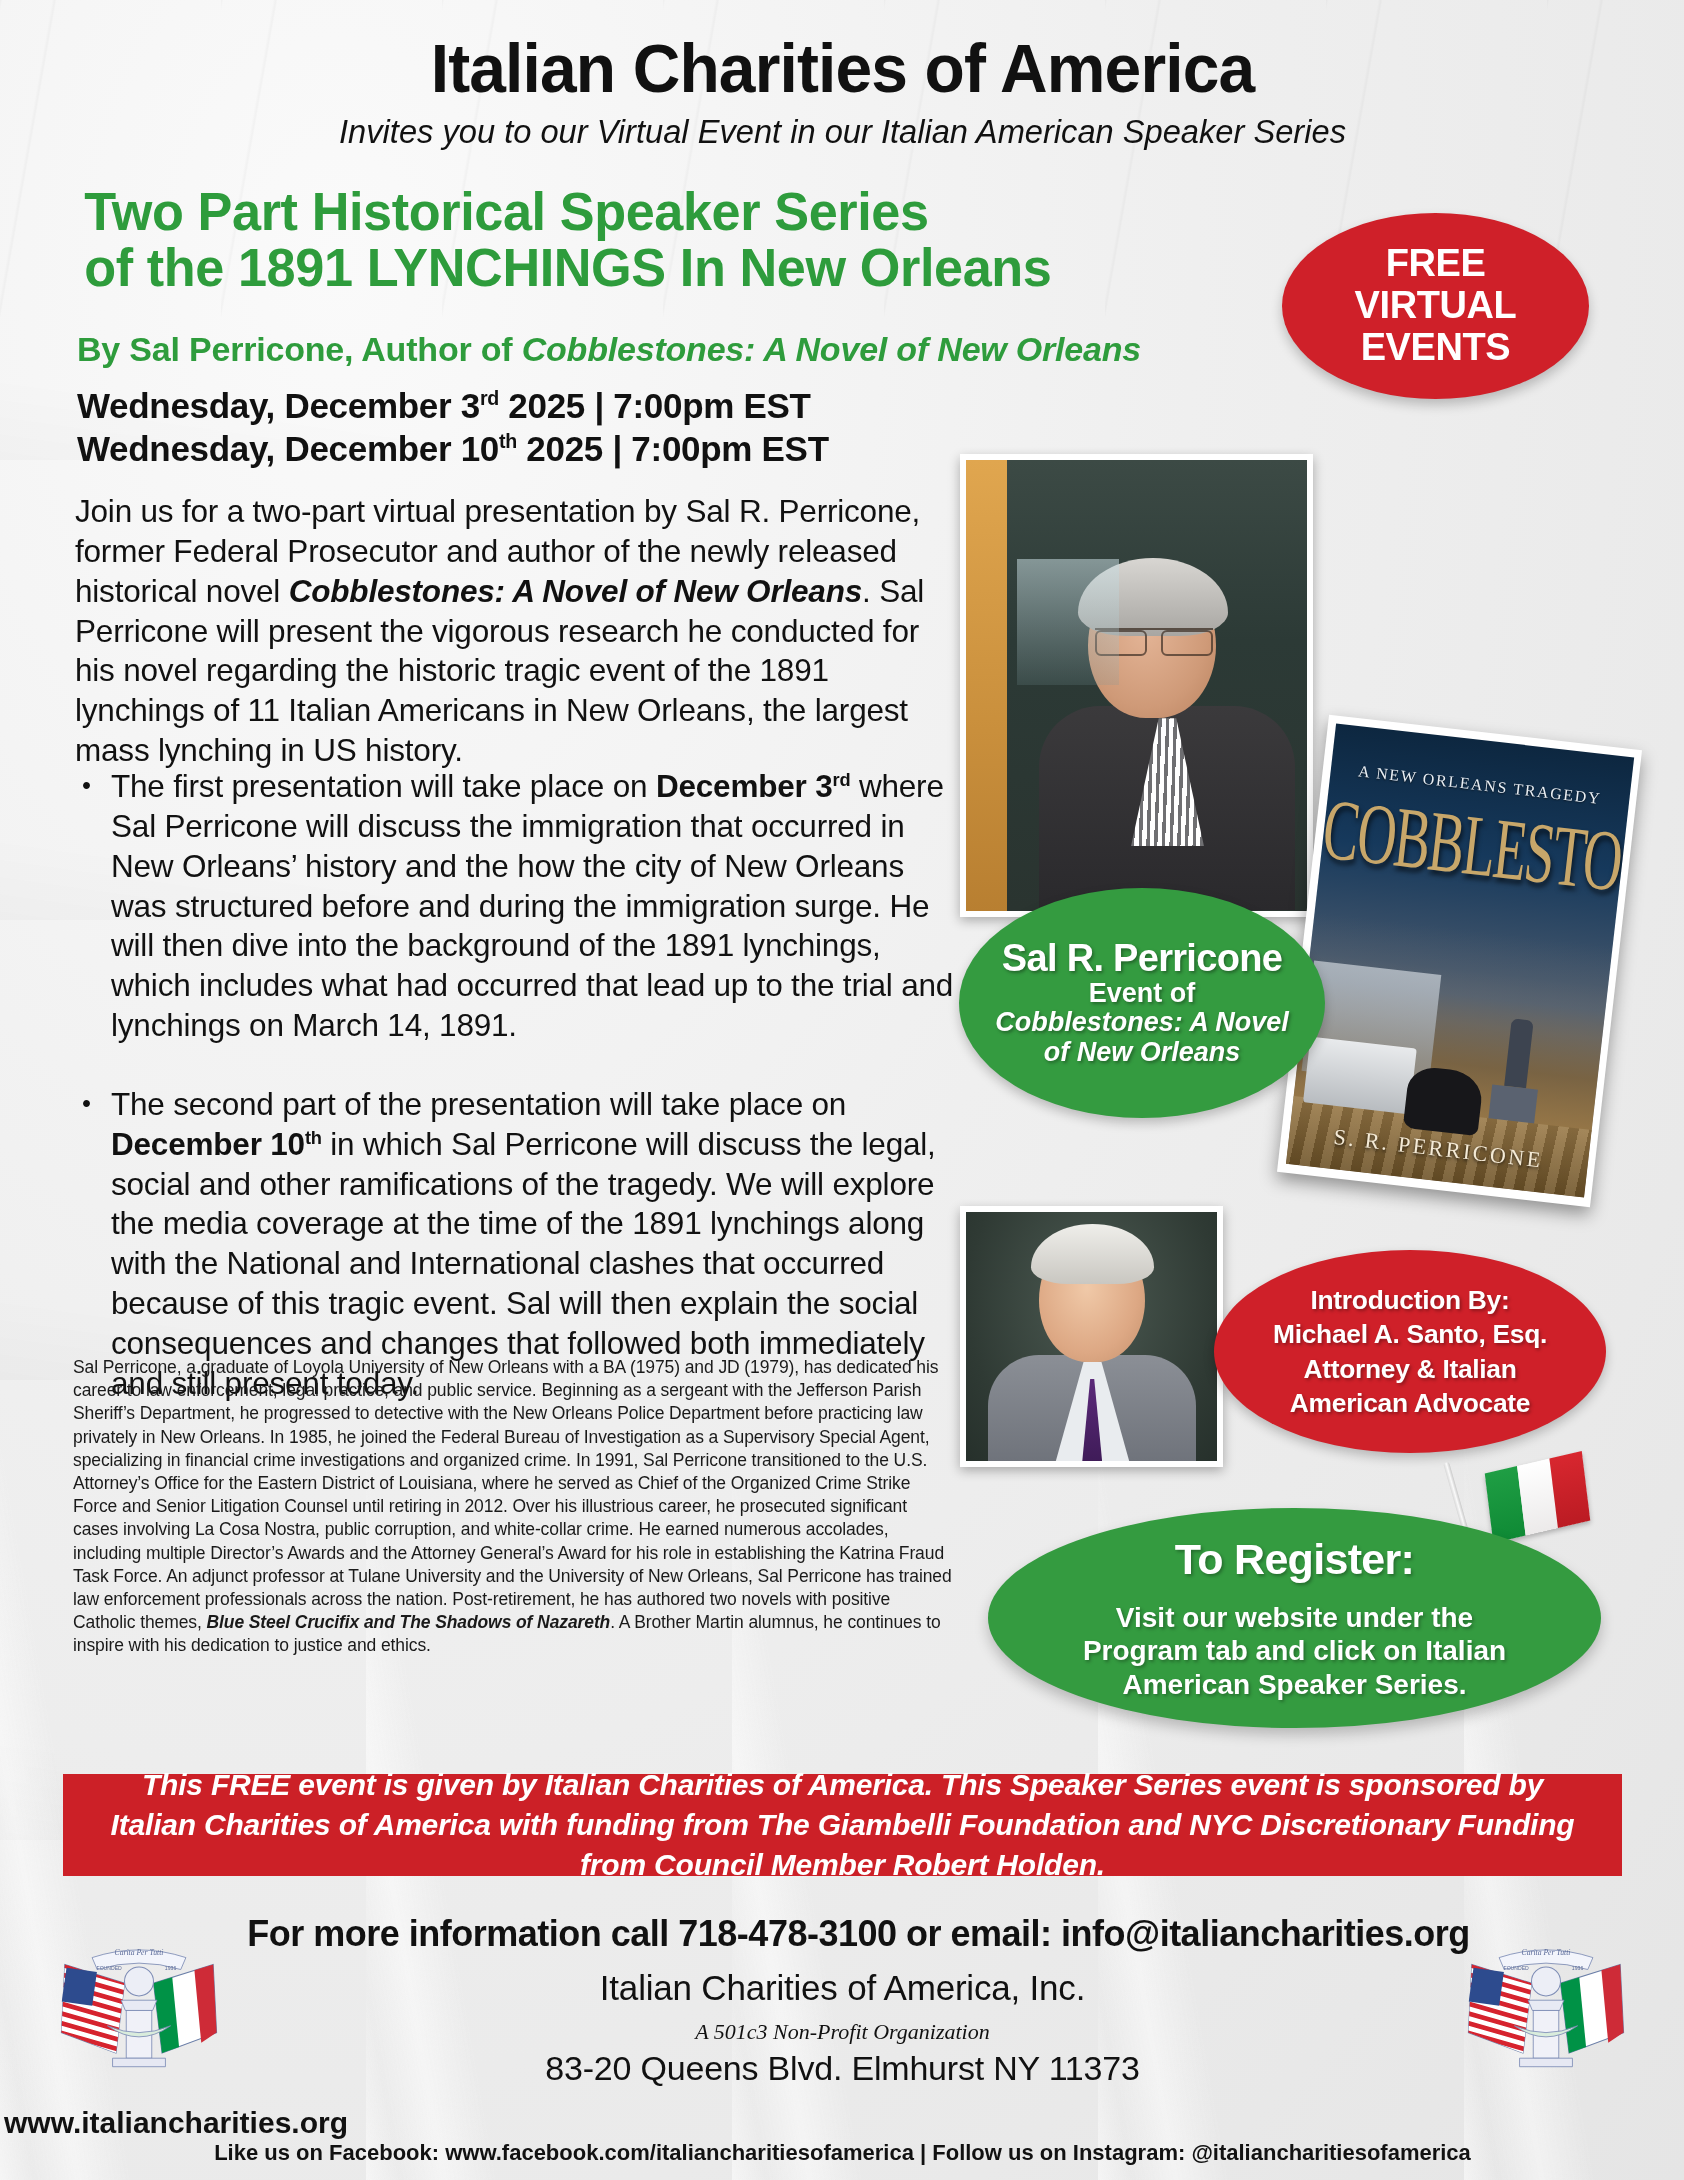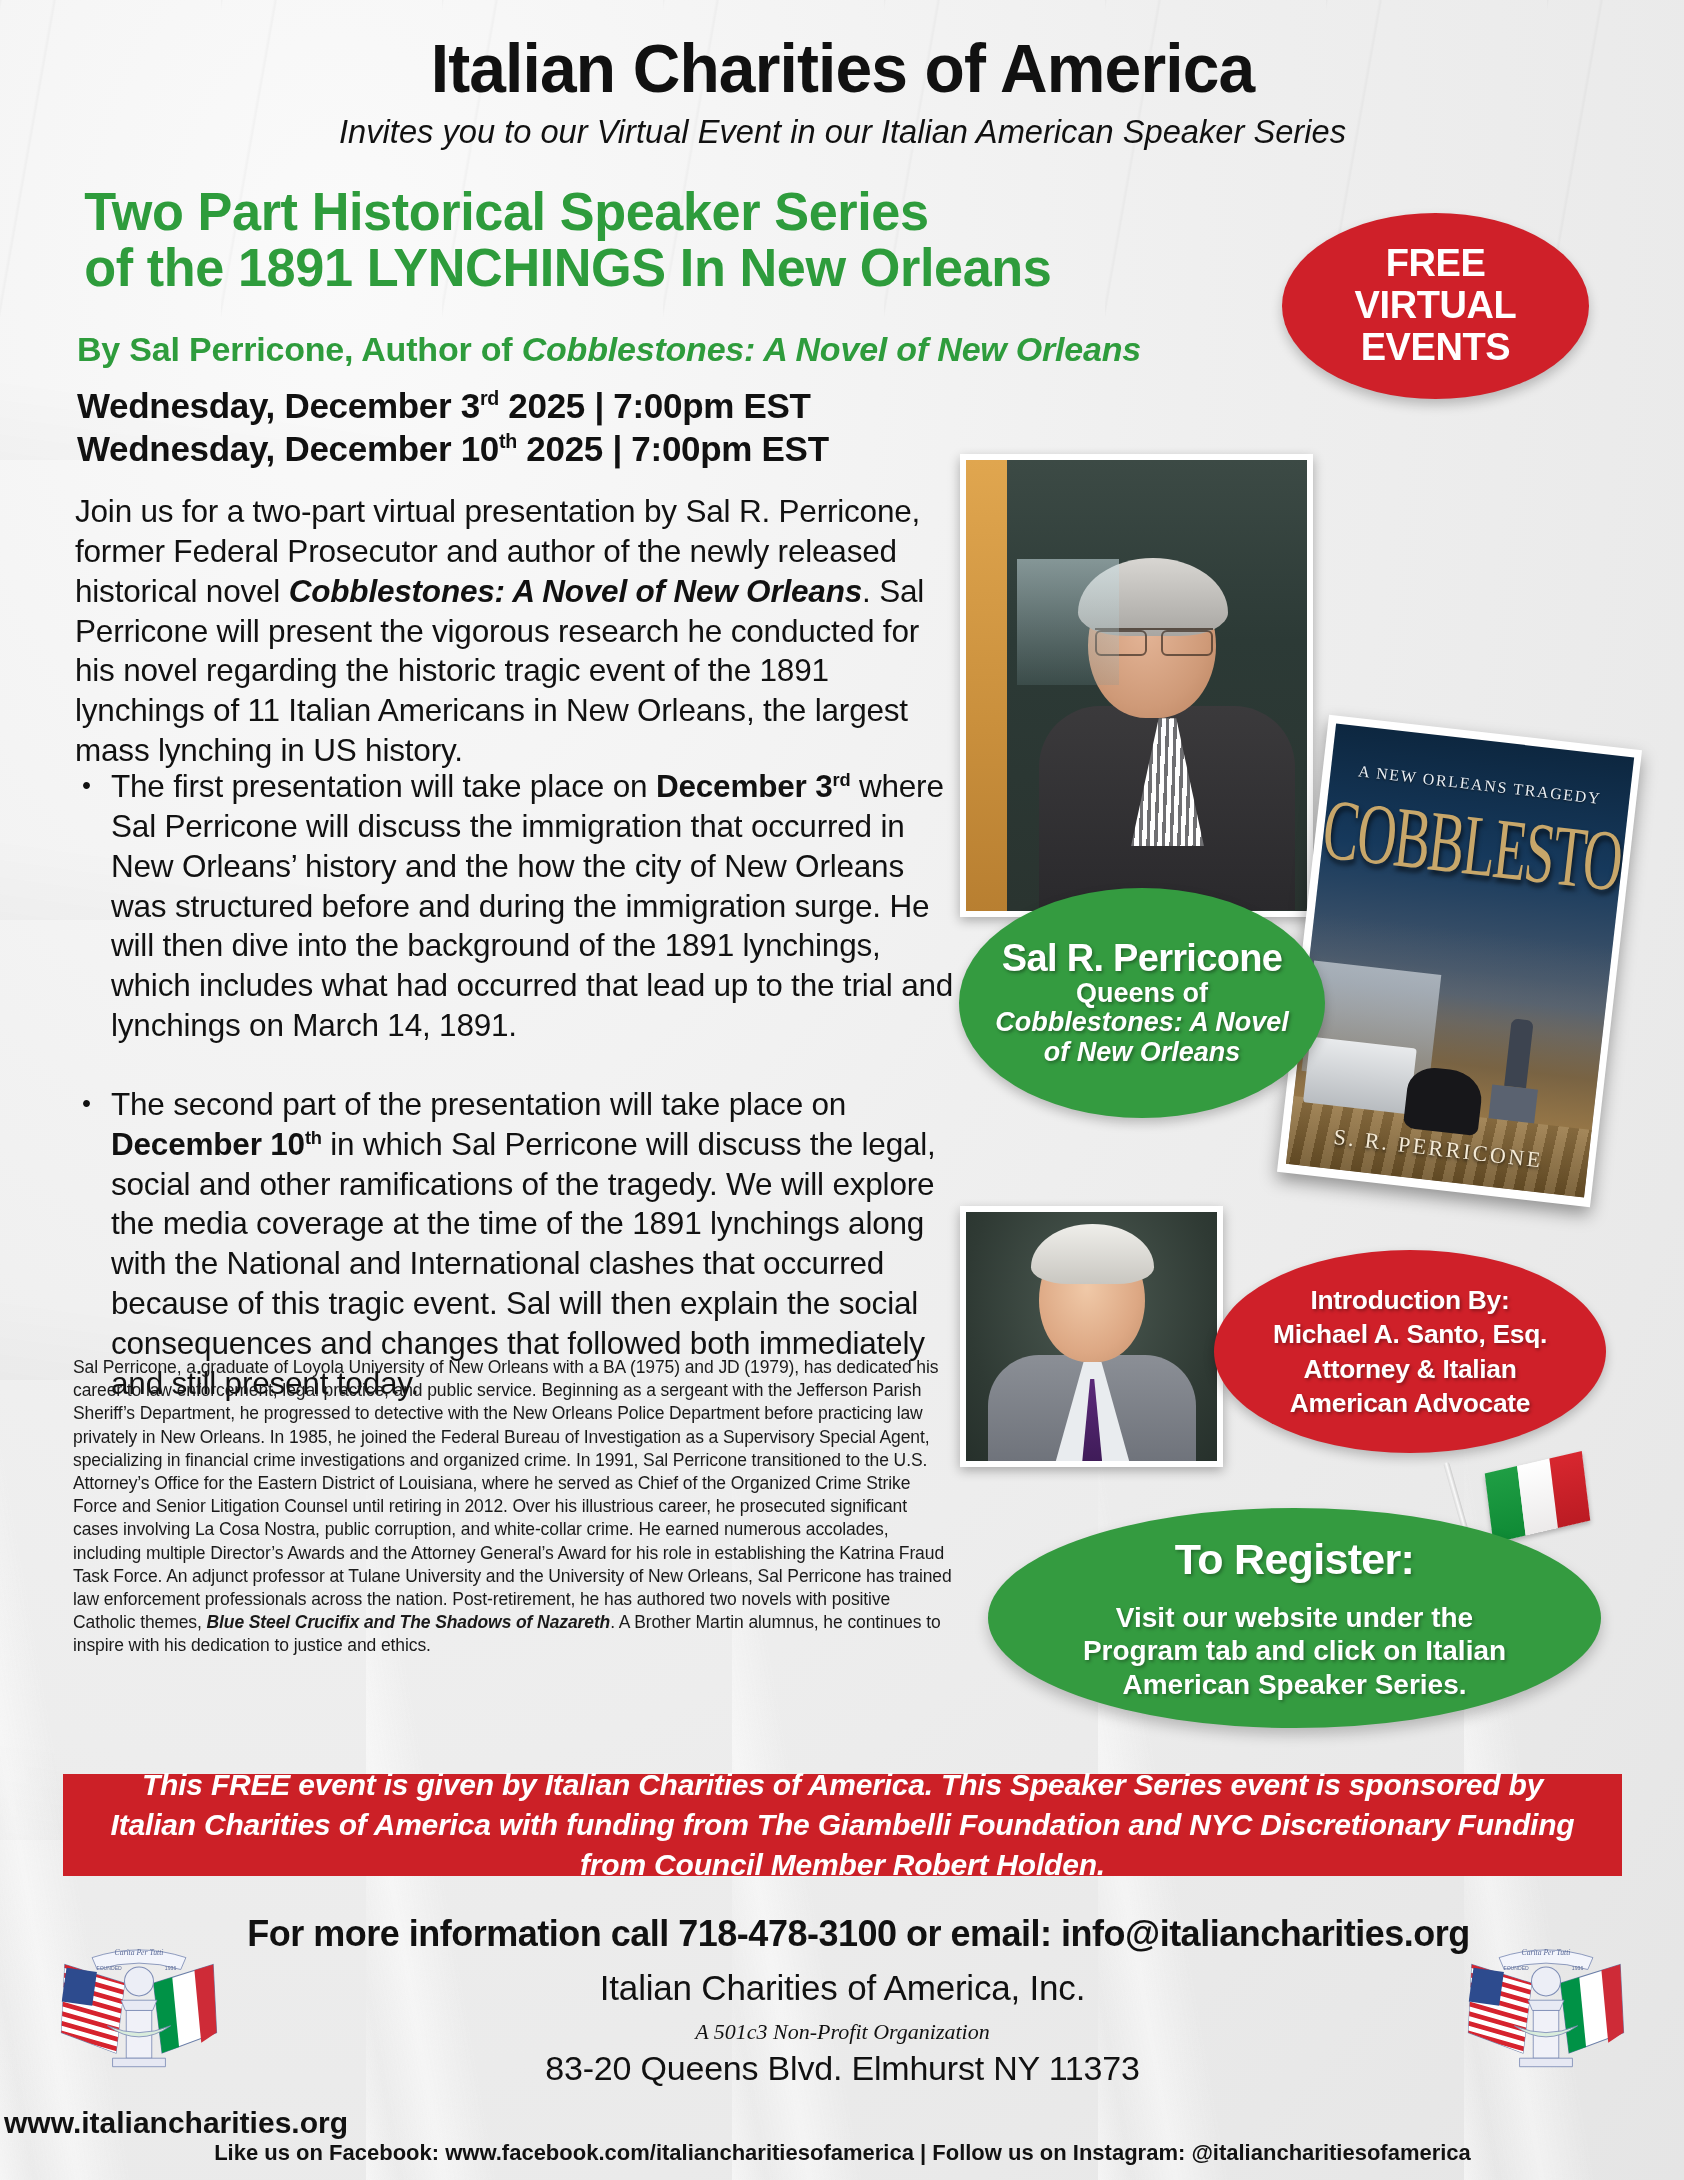--- a/index.html
+++ b/index.html
@@ -517,21 +517,21 @@
       <div class="book-tram"></div>
       <div class="book-horse"></div>
       <div class="book-tagline">A NEW ORLEANS TRAGEDY</div>
       <div class="book-title">COBBLESTONES</div>
       <div class="book-author">S. R. PERRICONE</div>
     </div>
   </div>
 
   <div class="speaker-oval">
     <div class="nm">Sal R. Perricone</div>
-    <div class="ao">Queens of</div>
+    <div class="ao">Event of</div>
     <div class="bk">Cobblestones: A Novel</div>
     <div class="bk">of New Orleans</div>
   </div>
 
   <div class="photo-frame photo-michael">
     <div class="img">
       <div class="mh-body"></div>
       <div class="mh-shirt"></div>
       <div class="mh-tie"></div>
       <div class="mh-head"></div>

